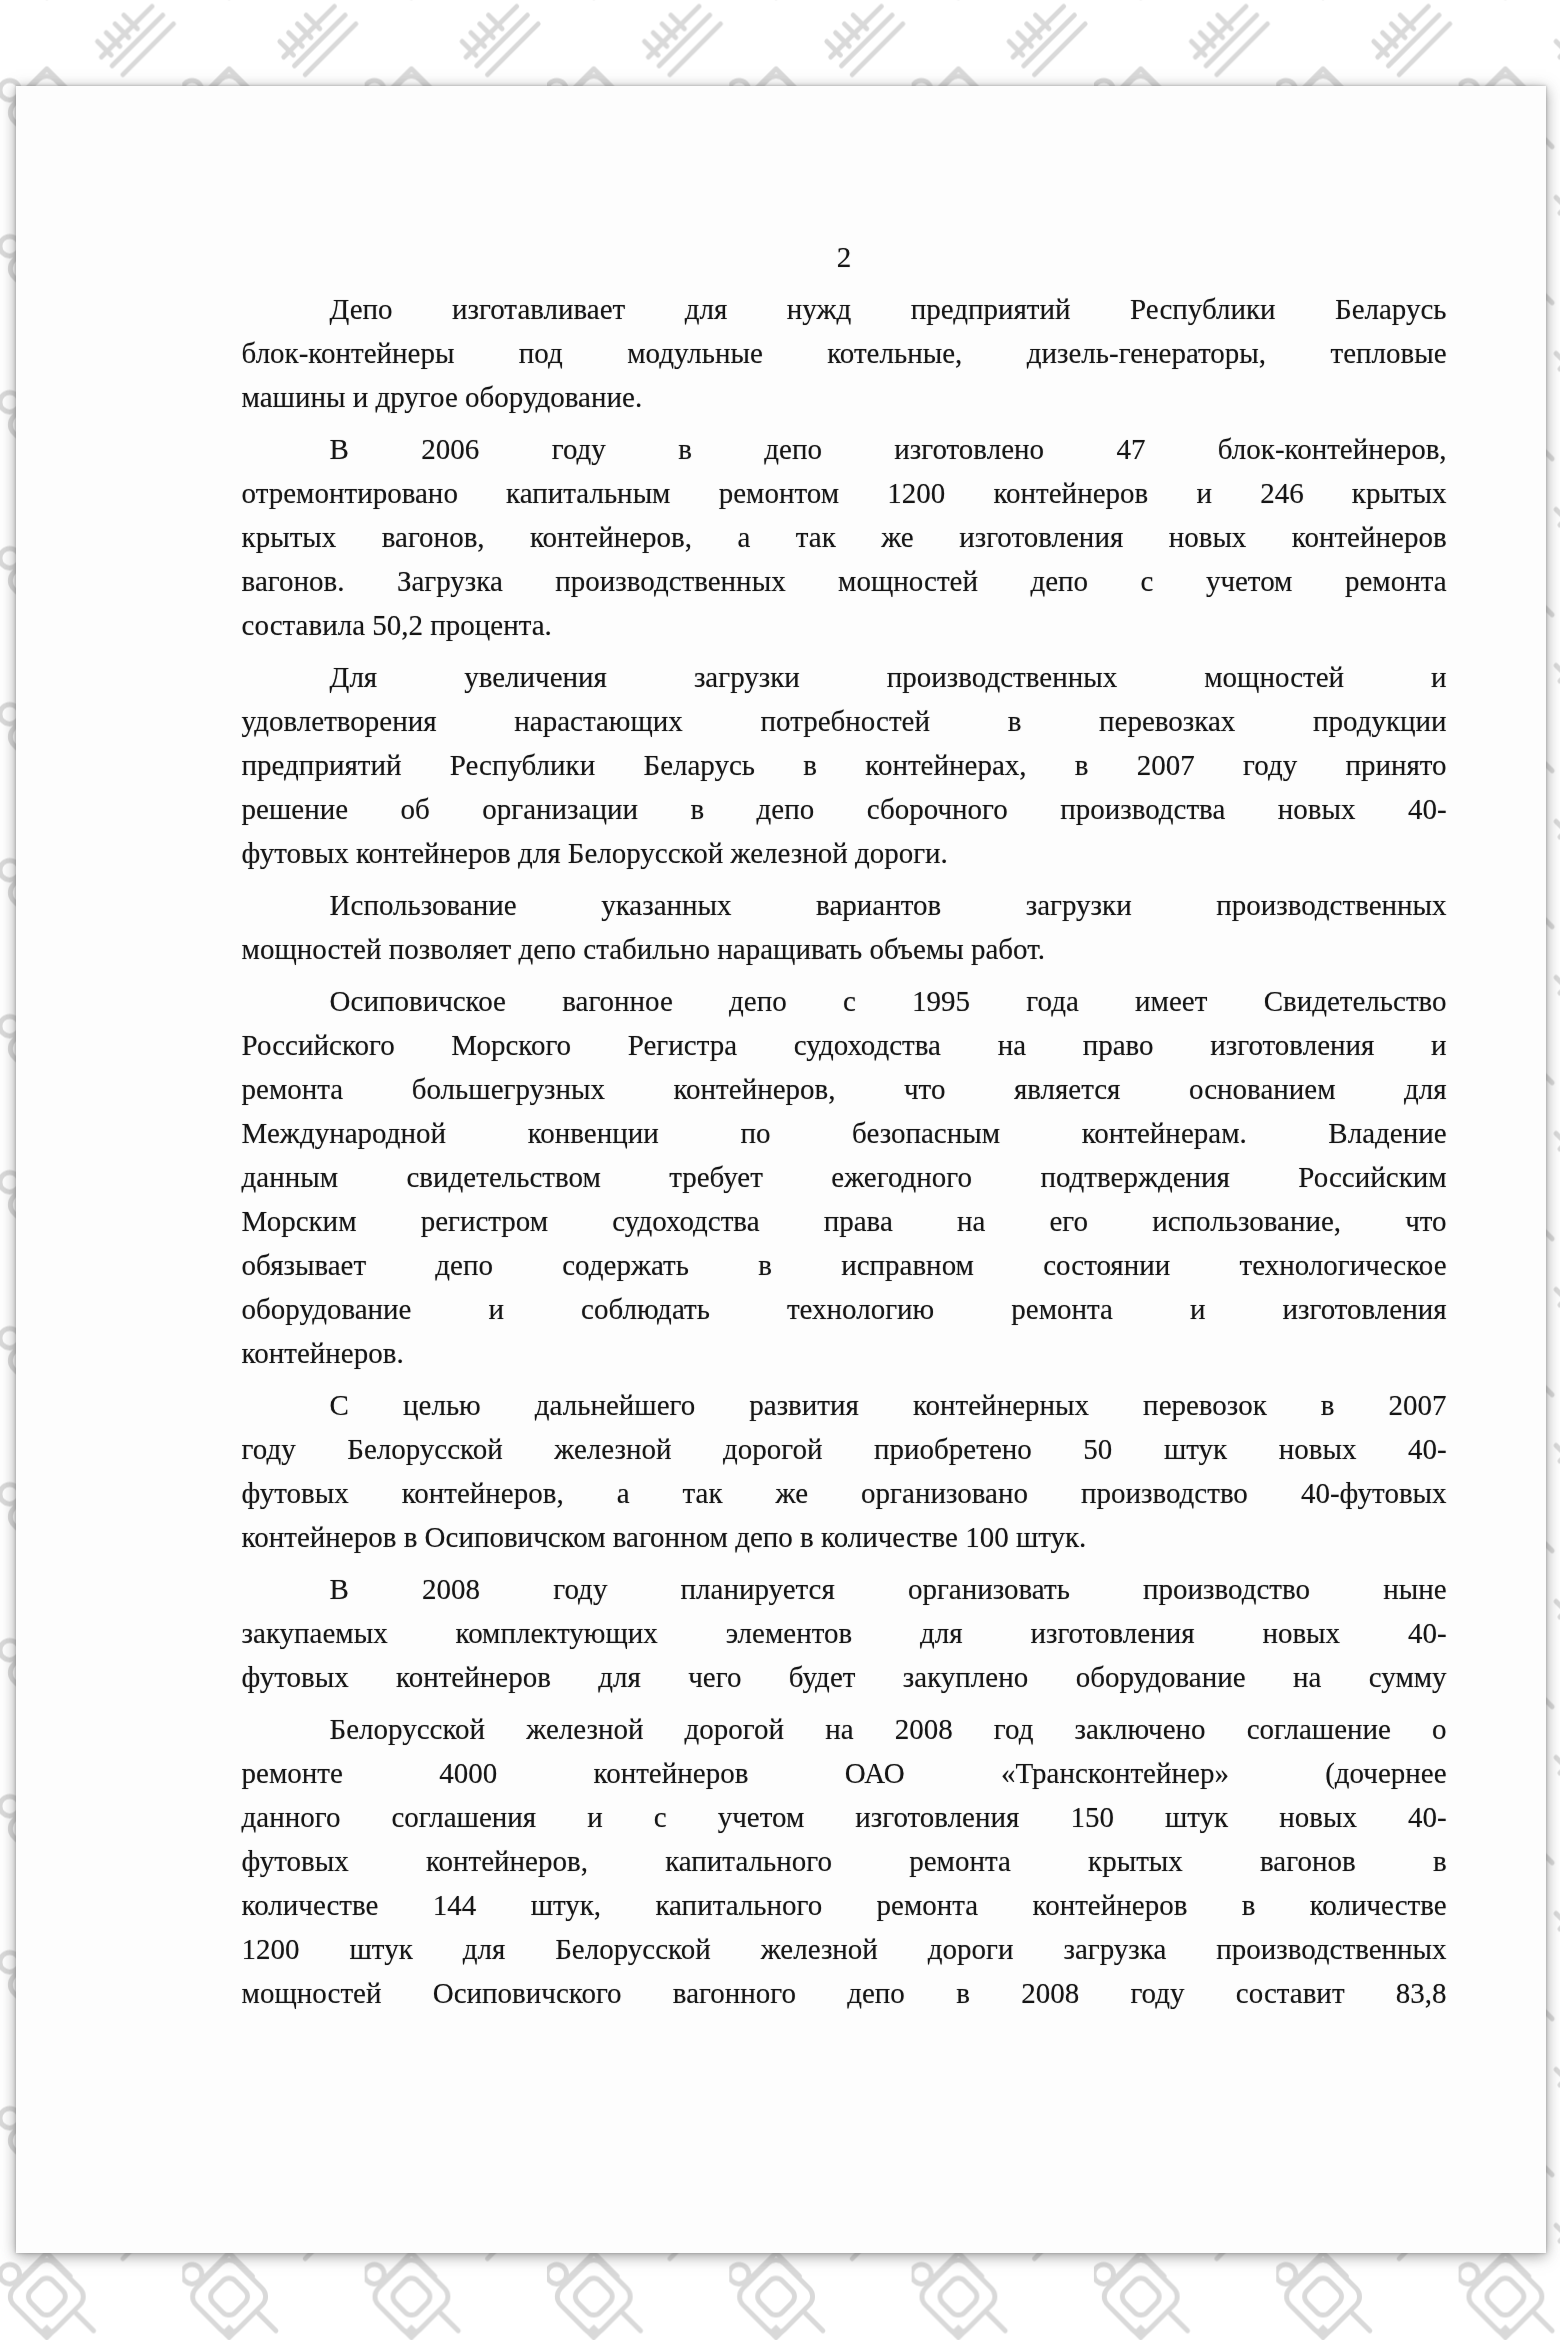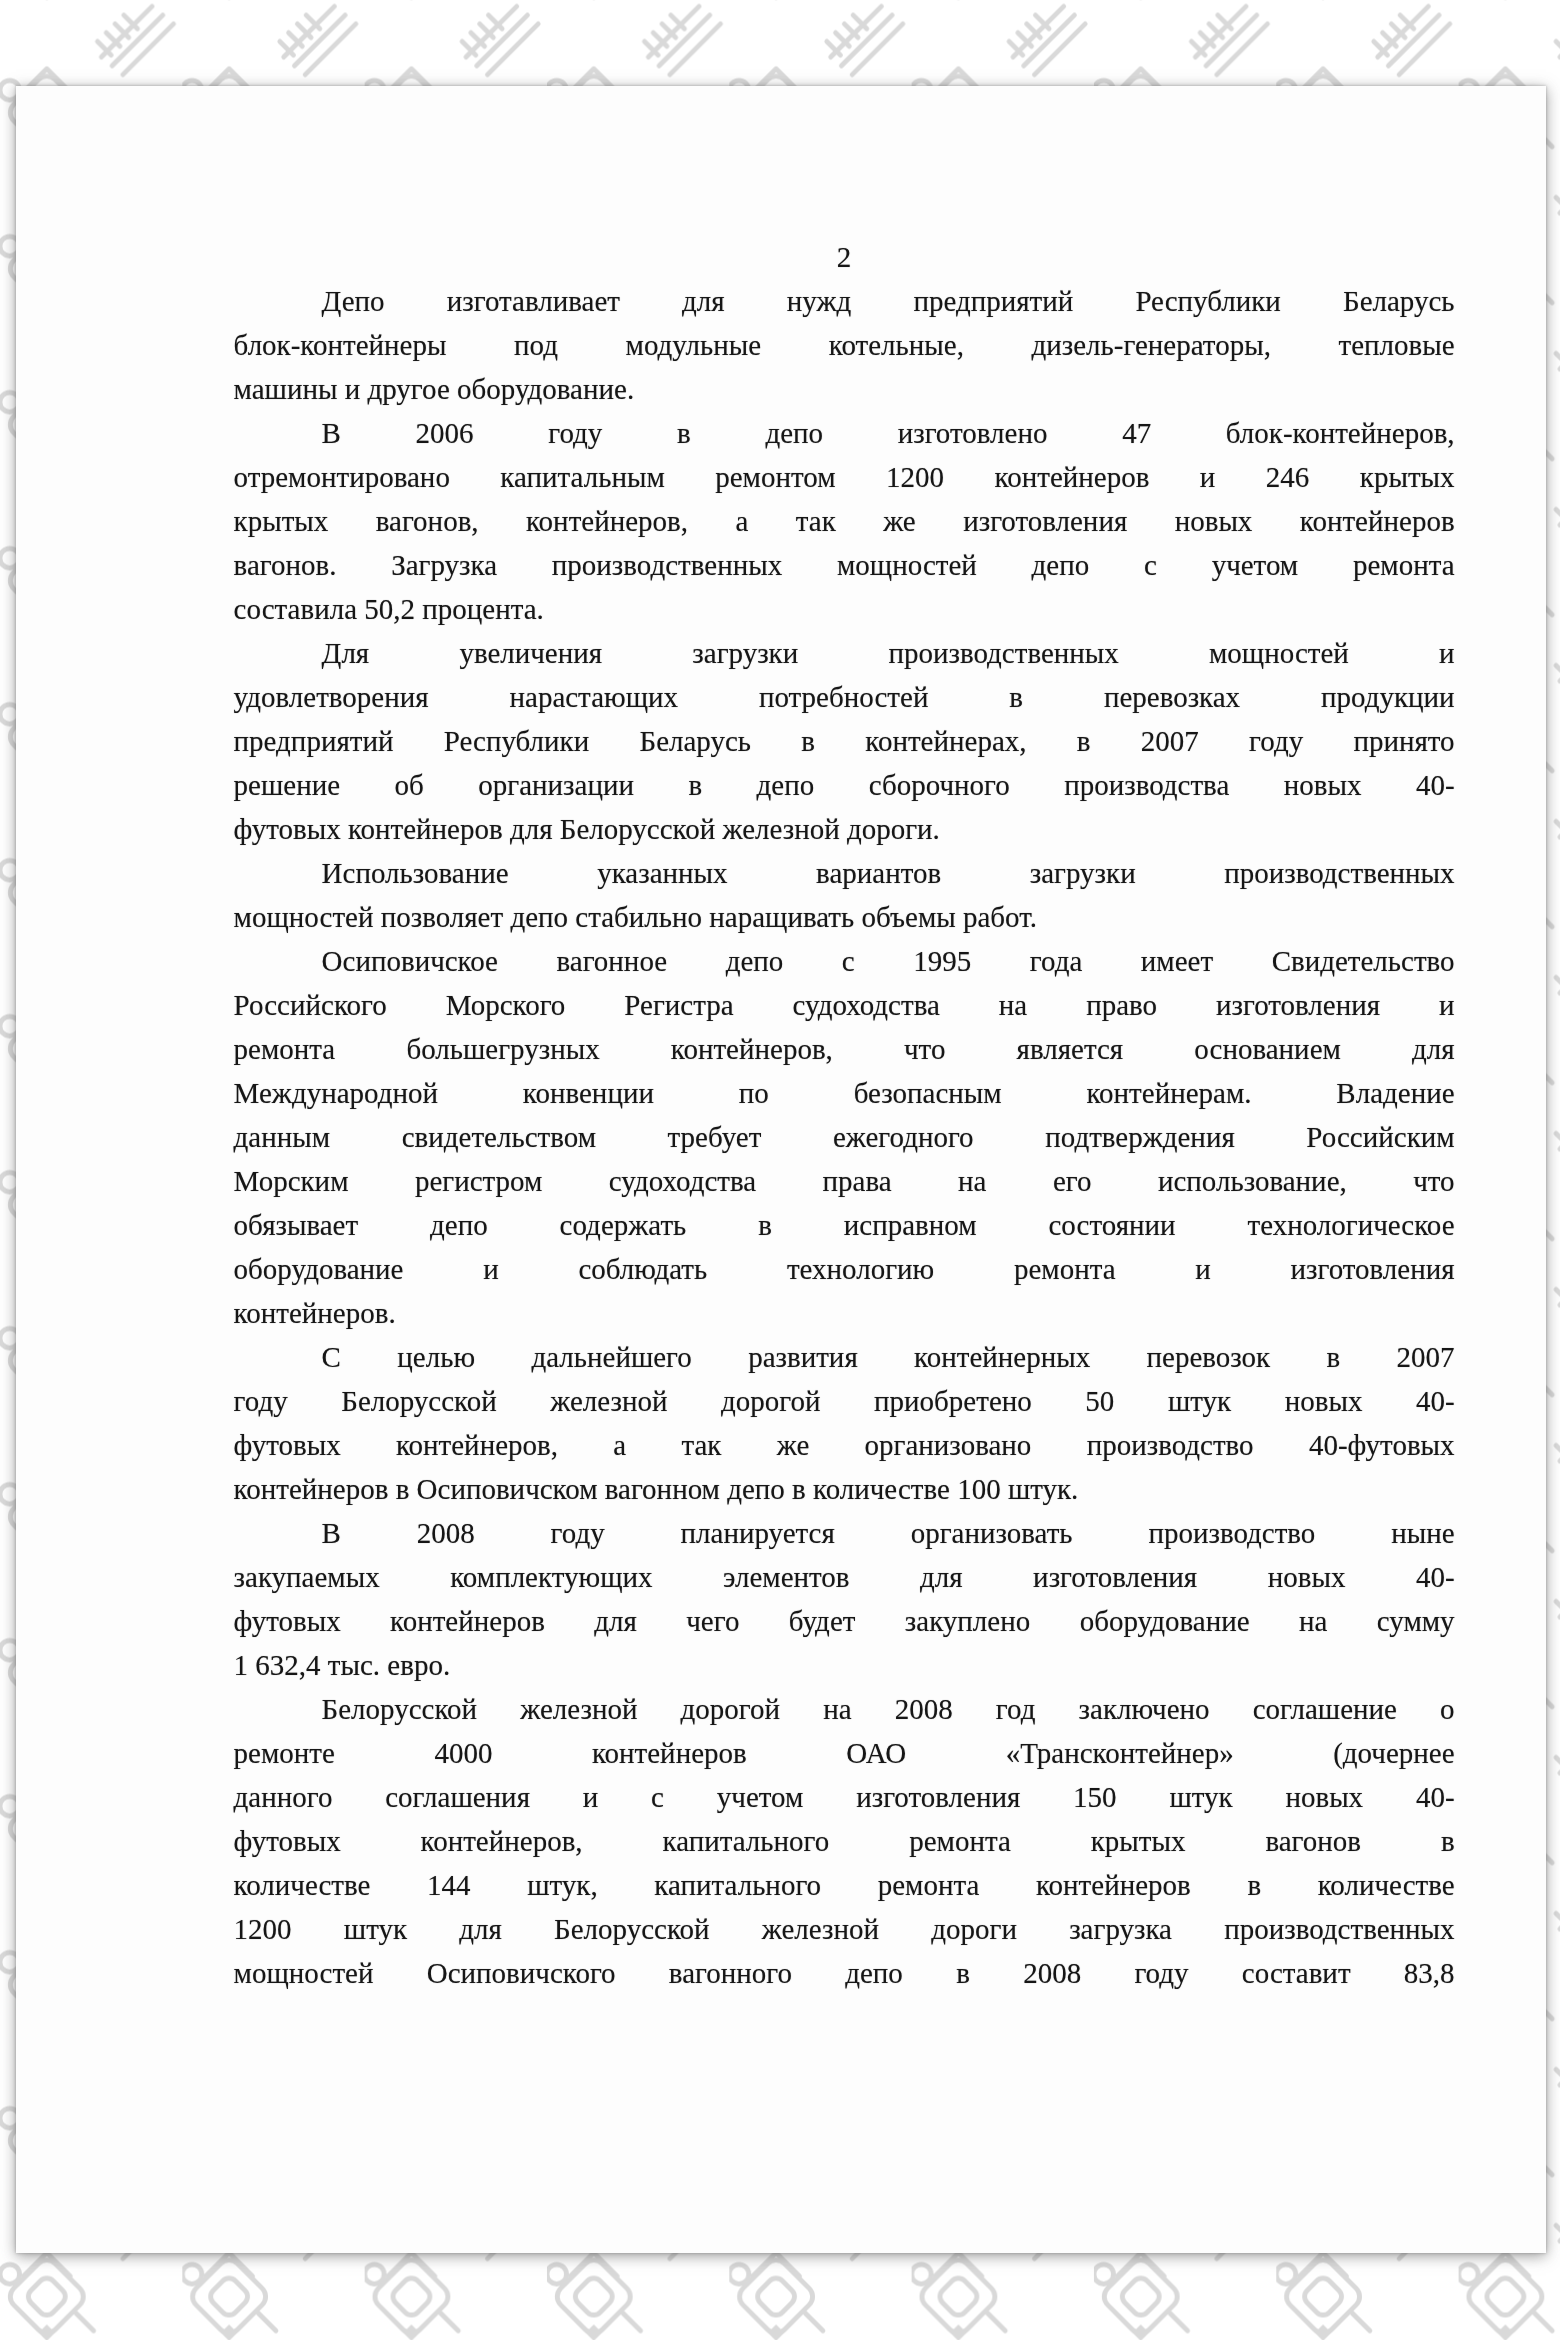--- a/index.html
+++ b/index.html
@@ -46,21 +46,21 @@
     font-family: "Liberation Serif", "DejaVu Serif", serif;
     font-size: 29px;
     line-height: 44px;
     color: var(--ink-color, #161616);
     text-shadow: 0 0 1px rgba(20, 20, 20, 0.45);
   }
   .page-number {
     text-align: center;
   }
   .para {
-    margin: 0;
+    margin: 8px;
     padding: 0;
   }
   .line {
     text-align: justify;
     text-align-last: justify;
   }
   .line.first {
     text-indent: 88px;
   }
   .line.last {
@@ -140,21 +140,20 @@
           <div class="para">
             <div class="line first">С целью дальнейшего развития контейнерных перевозок в 2007</div>
             <div class="line">году Белорусской железной дорогой приобретено 50 штук новых 40-</div>
             <div class="line">футовых контейнеров, а так же организовано производство 40-футовых</div>
             <div class="line last">контейнеров в Осиповичском вагонном депо в количестве 100 штук.</div>
           </div>
           <div class="para">
             <div class="line first">В 2008 году планируется организовать производство ныне</div>
             <div class="line">закупаемых комплектующих элементов для изготовления новых 40-</div>
             <div class="line">футовых контейнеров для чего будет закуплено оборудование на сумму</div>
-            <div class="line last">1 632,4 тыс. евро.</div>
           </div>
           <div class="para">
             <div class="line first">Белорусской железной дорогой на 2008 год заключено соглашение о</div>
             <div class="line">ремонте 4000 контейнеров ОАО «Трансконтейнер» (дочернее</div>
             <div class="line">данного соглашения и с учетом изготовления 150 штук новых 40-</div>
             <div class="line">футовых контейнеров, капитального ремонта крытых вагонов в</div>
             <div class="line">количестве 144 штук, капитального ремонта контейнеров в количестве</div>
             <div class="line">1200 штук для Белорусской железной дороги загрузка производственных</div>
             <div class="line">мощностей Осиповичского вагонного депо в 2008 году составит 83,8</div>
           </div>

